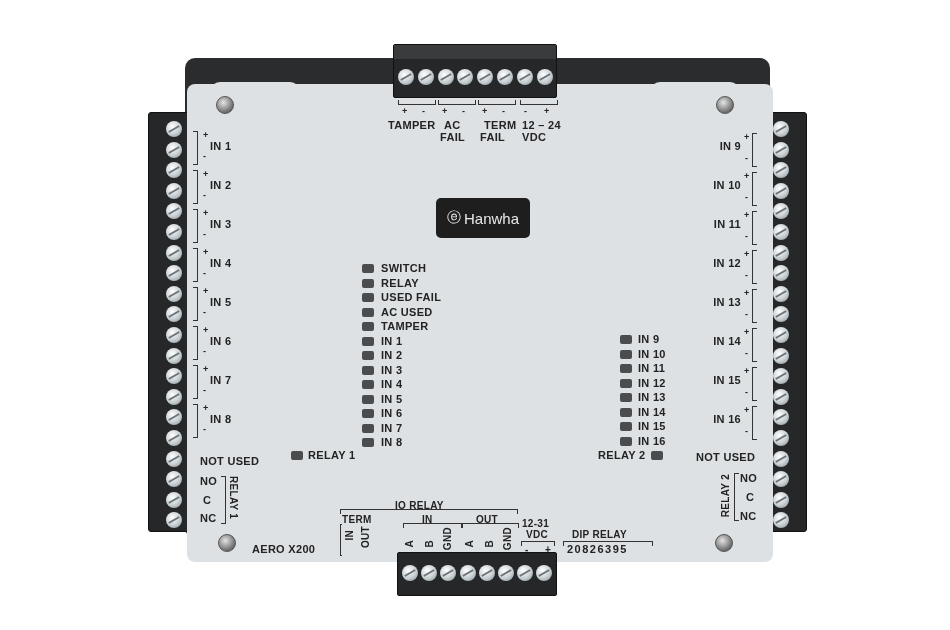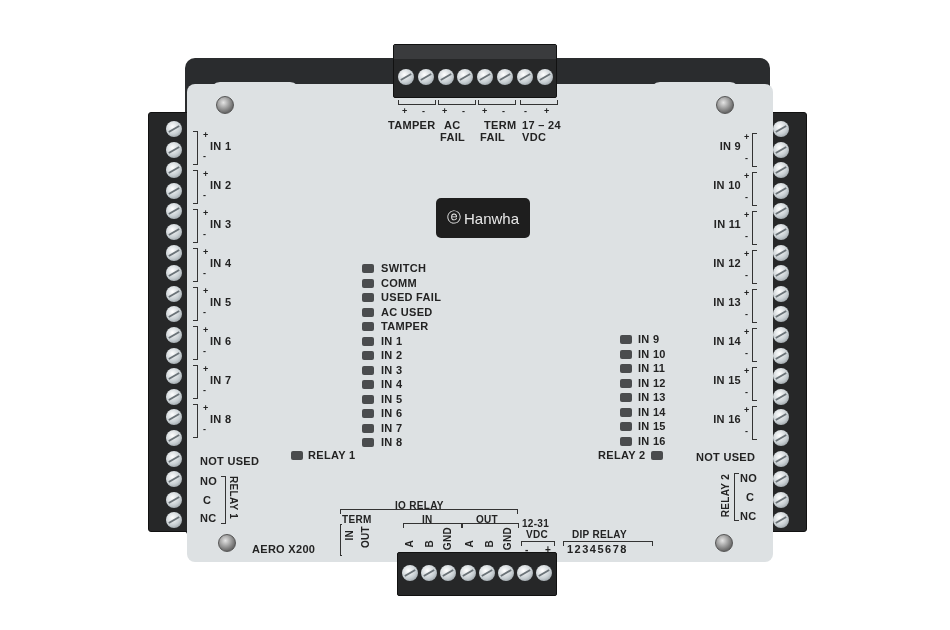--- a/index.html
+++ b/index.html
@@ -114,21 +114,21 @@
     <div class="lbl" style="left:444px;top:119px;">AC</div>
     <div class="lbl" style="left:440px;top:131px;">FAIL</div>
     <div class="bracket-b" style="left:478px;top:100px;width:36px;"></div>
     <div class="lbl sm" style="left:482px;top:106px;">+</div>
     <div class="lbl sm" style="left:502px;top:106px;">-</div>
     <div class="lbl" style="left:484px;top:119px;">TERM</div>
     <div class="lbl" style="left:480px;top:131px;">FAIL</div>
     <div class="bracket-b" style="left:520px;top:100px;width:36px;"></div>
     <div class="lbl sm" style="left:524px;top:106px;">-</div>
     <div class="lbl sm" style="left:544px;top:106px;">+</div>
-    <div class="lbl" style="left:522px;top:119px;">17 – 24</div>
+    <div class="lbl" style="left:522px;top:119px;">12 – 24</div>
     <div class="lbl" style="left:522px;top:131px;">VDC</div>
   </div>
 
 <div class="logo">
   <span style="font-size:14px;">ⓔ</span>
   <span>Hanwha</span>
 </div>
 
 <div id="leftinputs">
     <div class="bracket-r" style="left:193px;top:131px;height:32px;"></div>
@@ -196,21 +196,21 @@
     <div class="bracket-l" style="left:752px;top:406px;height:32px;"></div>
     <div class="lbl sm" style="left:744px;top:405px;">+</div>
     <div class="lbl sm" style="left:745px;top:426px;">-</div>
     <div class="lbl" style="right:209px;top:413px;">IN 16</div>
   </div>
 
 <div id="ledsleft">
     <div class="led" style="left:362px;top:264px;"></div>
     <div class="lbl" style="left:381px;top:262px;">SWITCH</div>
     <div class="led" style="left:362px;top:278.5px;"></div>
-    <div class="lbl" style="left:381px;top:276.5px;">COMM</div>
+    <div class="lbl" style="left:381px;top:276.5px;">RELAY</div>
     <div class="led" style="left:362px;top:293px;"></div>
     <div class="lbl" style="left:381px;top:291px;">USED FAIL</div>
     <div class="led" style="left:362px;top:307.5px;"></div>
     <div class="lbl" style="left:381px;top:305.5px;">AC USED</div>
     <div class="led" style="left:362px;top:322px;"></div>
     <div class="lbl" style="left:381px;top:320px;">TAMPER</div>
     <div class="led" style="left:362px;top:336.5px;"></div>
     <div class="lbl" style="left:381px;top:334.5px;">IN 1</div>
     <div class="led" style="left:362px;top:351px;"></div>
     <div class="lbl" style="left:381px;top:349px;">IN 2</div>
@@ -287,21 +287,21 @@
 <div class="lbl vert" style="left:502px;top:527px;font-size:10px;">GND</div>
 
 <div class="lbl" style="left:522px;top:518px;font-size:10px;">12-31</div>
 <div class="lbl" style="left:526px;top:529px;font-size:10px;">VDC</div>
 <div class="bracket-t" style="left:521px;top:541px;width:32px;"></div>
 <div class="lbl" style="left:525px;top:544px;font-size:10px;">-</div>
 <div class="lbl" style="left:545px;top:544px;font-size:10px;">+</div>
 
 <div class="lbl" style="left:572px;top:529px;font-size:10px;">DIP RELAY</div>
 <div class="bracket-t" style="left:563px;top:541px;width:88px;"></div>
-<div class="lbl" style="left:567px;top:543px;font-size:11px;letter-spacing:1.5px;">12345678</div>
+<div class="lbl" style="left:567px;top:543px;font-size:11px;letter-spacing:1.5px;">20826395</div>
 
 <div class="term" style="left:397px;top:552px;width:158px;height:42px;border-radius:2px;">
   <div id="bpins">
       <div class="pin" style="left:4px;top:12px;"></div>
       <div class="pin" style="left:23.2px;top:12px;"></div>
       <div class="pin" style="left:42.4px;top:12px;"></div>
       <div class="pin" style="left:61.599999999999994px;top:12px;"></div>
       <div class="pin" style="left:80.8px;top:12px;"></div>
       <div class="pin" style="left:100px;top:12px;"></div>
       <div class="pin" style="left:119.19999999999999px;top:12px;"></div>

